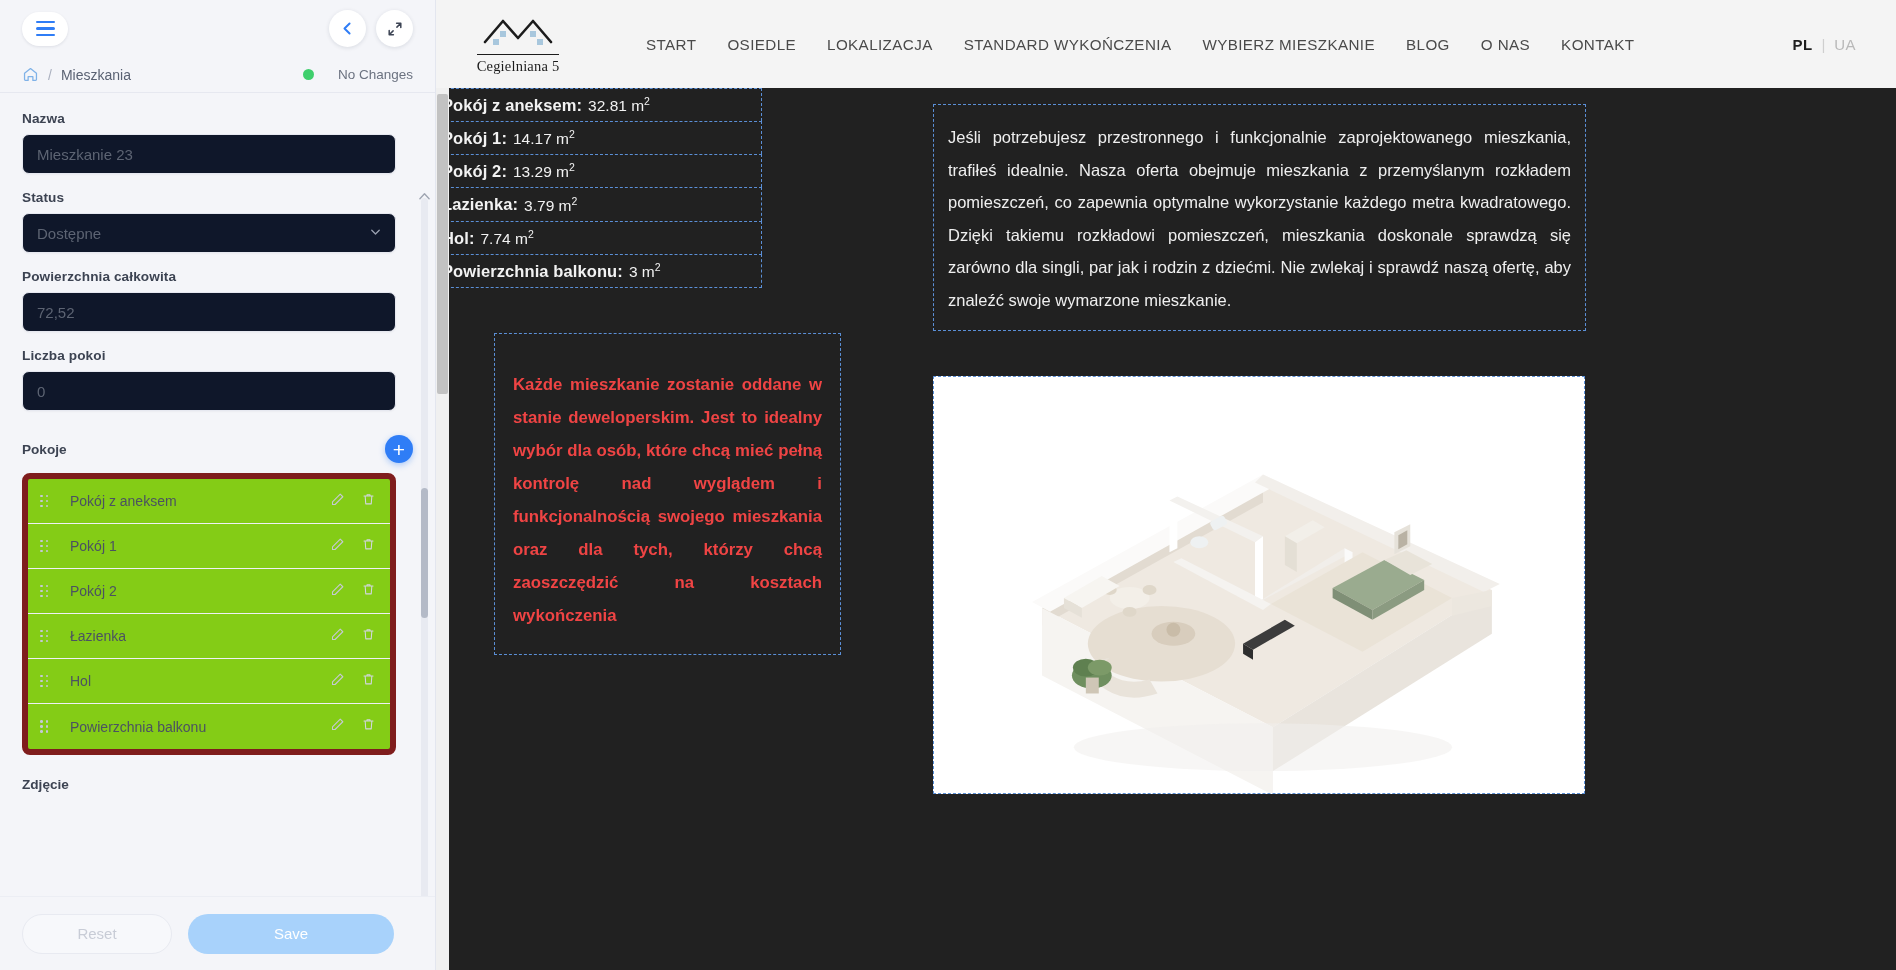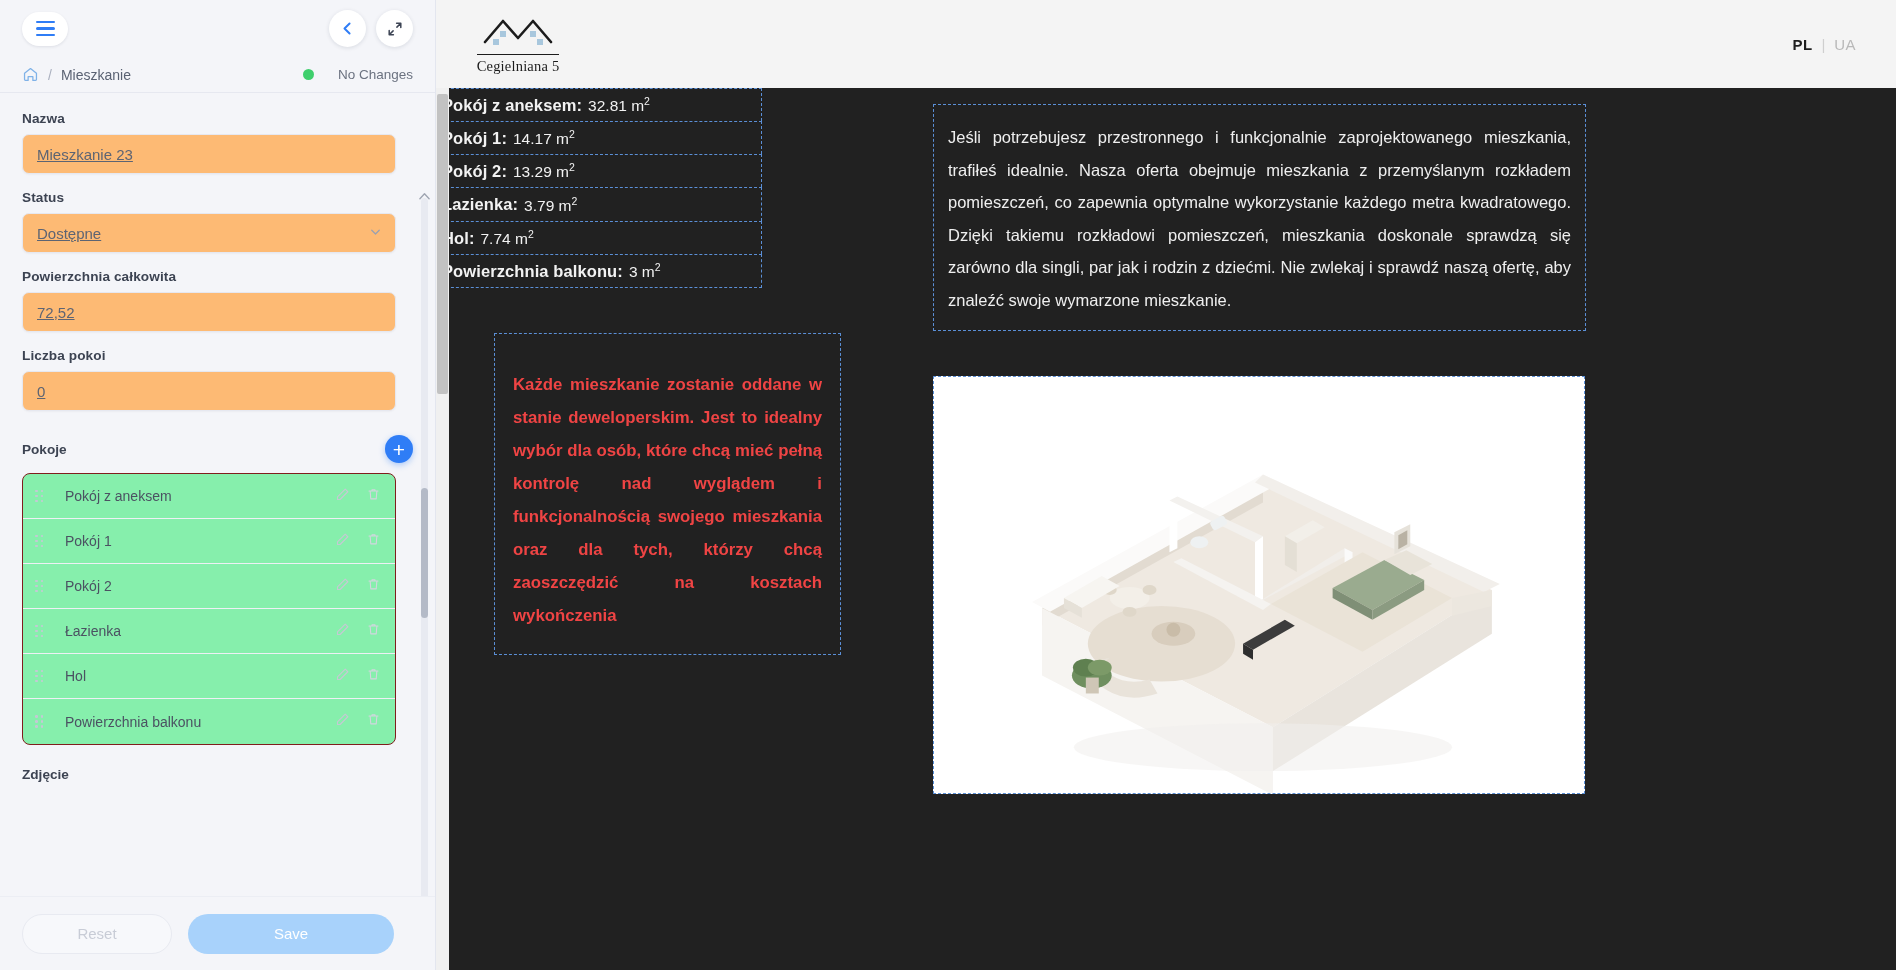--- a/index.html
+++ b/index.html
@@ -61,47 +61,46 @@
   .sb-scroll {
     flex: 1 1 auto;
     overflow: hidden;
     position: relative;
     padding: 18px 22px 0 22px;
   }
   .field { margin-bottom: 16px; }
   .field-label { font-size: 13.6px; color: #3c4352; font-weight: 600; margin-bottom: 8px; letter-spacing: .1px; }
   .field-input {
     width: 374px; height: 40px;
-    background: #fdba74;
+    background: #0f172a;
     border: 1px solid #e6e8f0;
     border-radius: 7px;
     display: flex; align-items: center;
     padding: 0 14px;
     font-size: 15px; color: #5d6473;
     box-shadow: 0 1px 2px rgba(22,30,60,.04);
     position: relative;
-    text-decoration: underline;
   }
   .field-input.select { cursor: pointer; }
   .chev { position: absolute; right: 13px; top: 50%; transform: translateY(-50%); }
 
   .pokoje-head { display: flex; align-items: center; margin: 24px 0 10px 0; }
   .pokoje-title { font-size: 13.6px; color: #3c4352; font-weight: 600; }
   .add-btn {
     margin-left: auto;
     width: 28px; height: 28px; border-radius: 50%;
     background: #2f7df6; color: #fff;
     display: flex; align-items: center; justify-content: center;
     font-size: 21px; line-height: 1; cursor: pointer;
     box-shadow: 0 2px 6px rgba(47,125,246,.38);
   }
   .room-list {
     width: 374px;
-    background: #86efac;
-    border: 1px solid #7f1d1d;
+    background: #84cc16;
+    border: 6px solid #7f1d1d;
     border-radius: 8px;
     overflow: hidden;
   }
   .room-row {
     height: 45px;
     display: flex; align-items: center;
     padding: 0 14px 0 12px;
     border-bottom: 1px solid #eef0f5;
     cursor: pointer;
   }
@@ -251,21 +250,21 @@
       </div>
     </div>
 
     <div class="breadcrumb-bar">
       <span class="bc-home">
         <svg width="17" height="17" viewBox="0 0 20 20">
           <path d="M3 8.6 10 3l7 5.6V16a1 1 0 0 1-1 1h-3.2v-4.4H7.2V17H4a1 1 0 0 1-1-1Z" fill="none" stroke="#7fb2e8" stroke-width="1.5" stroke-linejoin="round"></path>
         </svg>
       </span>
       <span class="bc-sep">/</span>
-      <span class="bc-label">Mieszkanie</span>
+      <span class="bc-label">Mieszkania</span>
       <span class="status-pill">
         <span class="status-dot"></span>
         <span class="status-text">No Changes</span>
       </span>
     </div>
 
     <div class="sb-scroll">
 
       <div class="field">
         <div class="field-label">Nazwa</div>
@@ -442,20 +441,30 @@
       <div class="logo">
         <svg width="74" height="38" viewBox="0 0 74 38">
           <path d="M4 28 L22 7 L37 24 L52 7 L70 28" fill="none" stroke="#1c1c1c" stroke-width="2.6" stroke-linejoin="round" stroke-linecap="round"></path>
           <rect x="19" y="17" width="6" height="6" fill="#a8c7dd"></rect>
           <rect x="49" y="17" width="6" height="6" fill="#a8c7dd"></rect>
           <rect x="12" y="25" width="6" height="6" fill="#a8c7dd"></rect>
           <rect x="56" y="25" width="6" height="6" fill="#a8c7dd"></rect>
         </svg>
         <span class="logo-name">Cegielniana 5</span>
       </div>
+      <div class="nav-items">
+        <span class="nav-item">START</span>
+        <span class="nav-item">OSIEDLE</span>
+        <span class="nav-item">LOKALIZACJA</span>
+        <span class="nav-item">STANDARD WYKOŃCZENIA</span>
+        <span class="nav-item">WYBIERZ MIESZKANIE</span>
+        <span class="nav-item">BLOG</span>
+        <span class="nav-item">O NAS</span>
+        <span class="nav-item">KONTAKT</span>
+      </div>
       <div class="lang-wrap">
         <span class="lang active">PL</span>
         <span class="lang-div">|</span>
         <span class="lang inactive">UA</span>
       </div>
     </nav>
 
     <div class="canvas">
 
       <div class="main-scroll-track">

